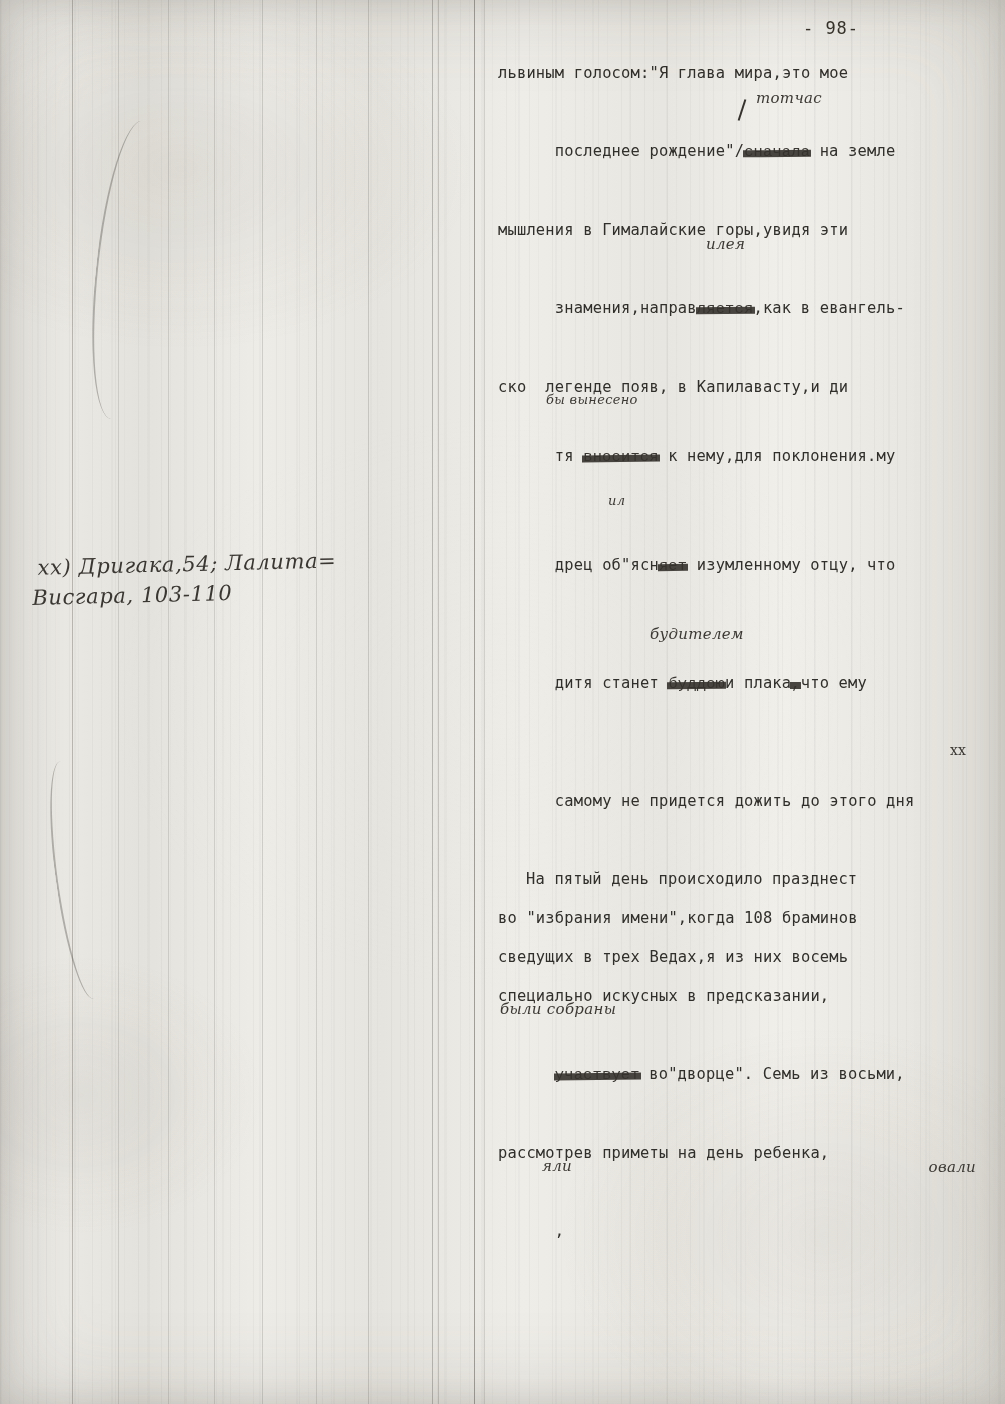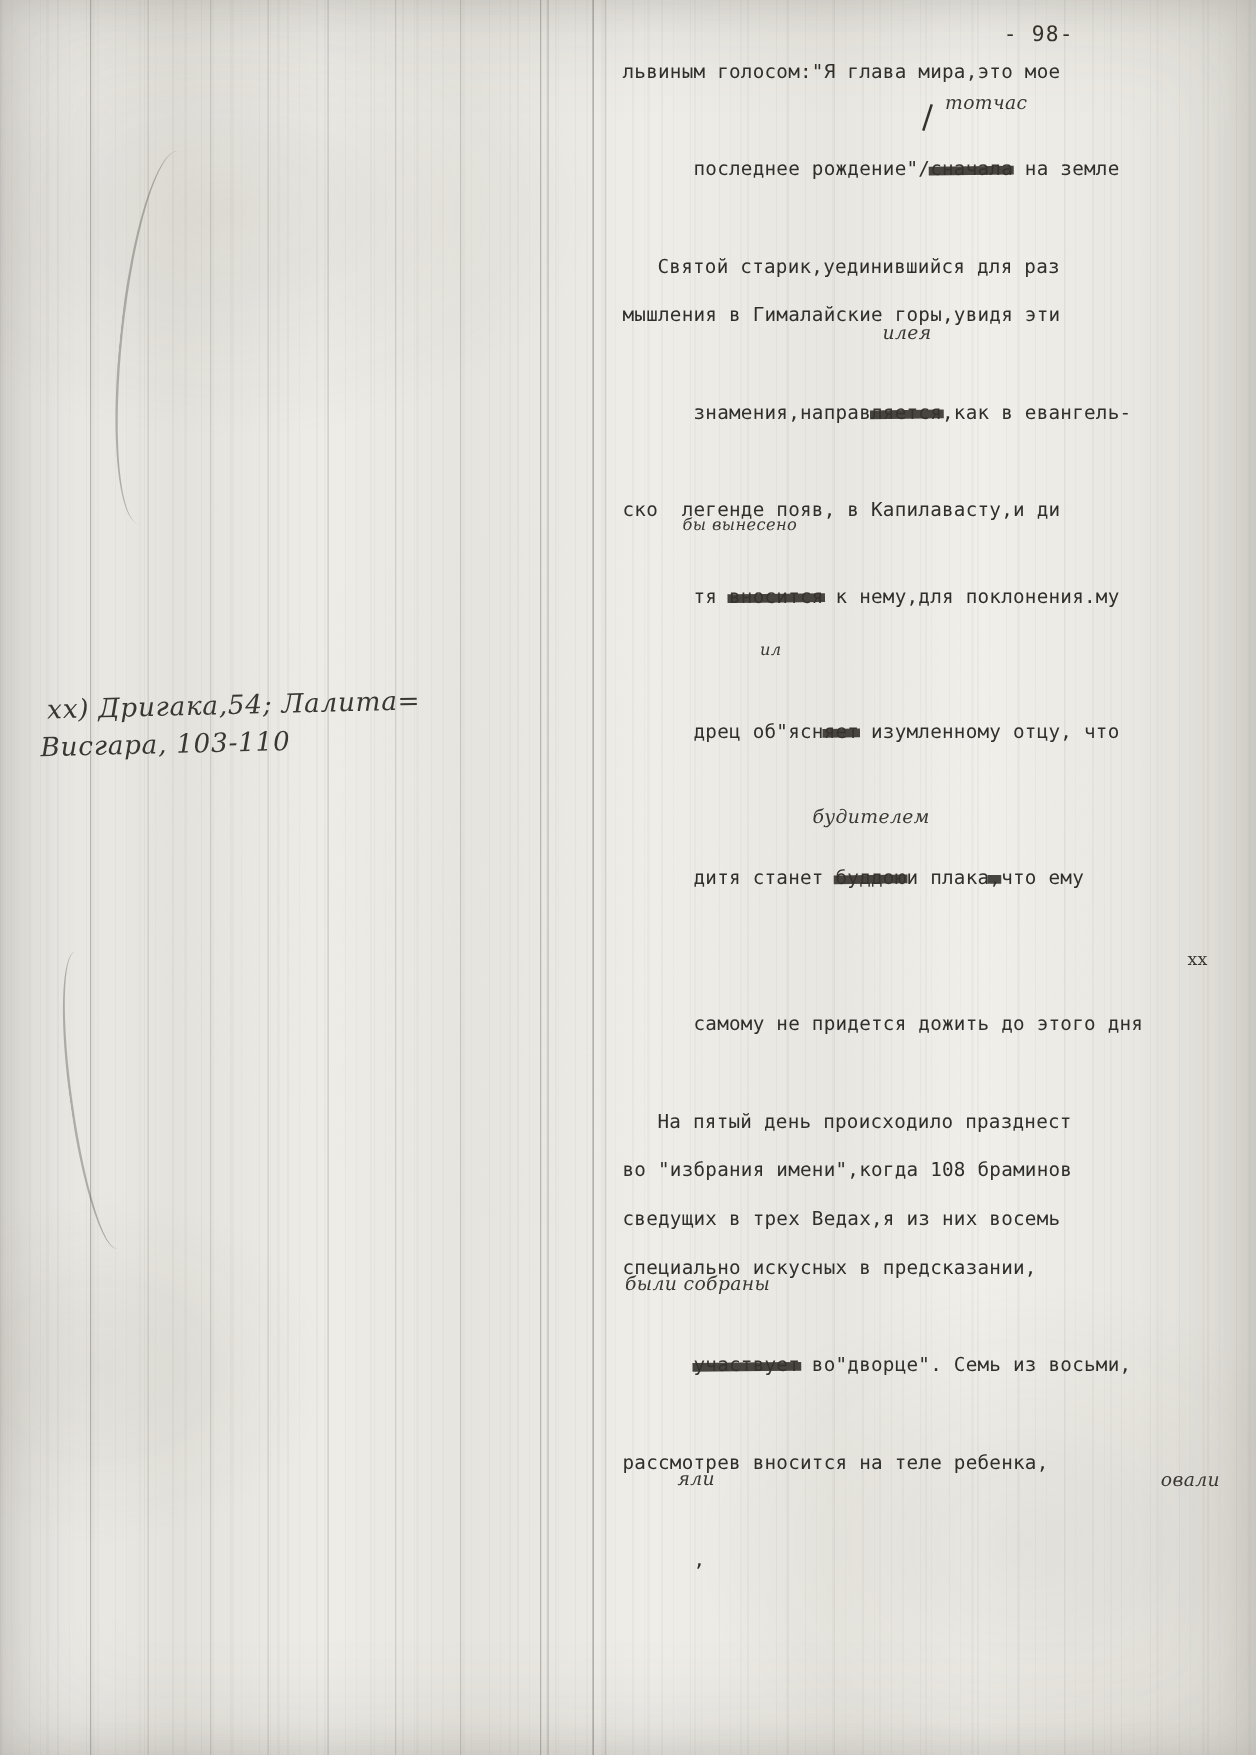--- a/index.html
+++ b/index.html
@@ -79,38 +79,39 @@
     position: absolute;
     left: 498px;
     top: 18px;
     width: 480px;
   }
   #page-number {
     text-align: center;
     font-size: 17px;
     letter-spacing: 1px;
     margin-left: 186px;
-    margin-bottom: 0;
+    margin-bottom: 16px;
     color: #333029;
   }
   .line {
     position: relative;
     font-size: 15.4px;
     line-height: 39px;
     white-space: pre;
     letter-spacing: 0.2px;
     color: #312f2b;
   }
   .line.indent { padding-left: 28px; }
   .line.tight { line-height: 33px; }
 
   
   .strike {
     position: relative;
     color: #3a3733;
+    font-family: Liberation Mono, monospace;
   }
   .strike::after {
     content: "";
     position: absolute;
     left: -1px; right: -1px;
     top: 48%;
     height: 3px;
     background: #35322e;
     transform: rotate(-0.6deg);
     opacity: .85;
@@ -190,21 +191,20 @@
     <div id="page-number">- 98-</div>
 
     <div class="line"><span>львиным голосом:"Я глава мира,это мое</span></div>
 
     <div class="line">
       <span>последнее рождение"/</span><span class="slash" style="left:243px; top:6px;"></span><span class="hw" style="left:258px; top:-2px;">тотчас</span><span class="strike heavy">сначала</span> <span>на земле</span>
     </div>
 
 
 
-    <div class="line indent"><span>Святой старик,уединившийся для раз</span></div>
     <div class="line"><span>мышления в Гималайские горы,увидя эти</span></div>
 
     <div class="line">
       <span>знамения,направ</span><span class="hw" style="left:176px; top:-13px;margin-left:32px;">илея</span><span class="strike heavy">ляется</span><span>,как в евангель-</span>
     </div>
 
     <div class="line"><span>ско  легенде появ, в Капилавасту,и ди</span></div>
 
     <div class="line tight">
       <span>тя </span><span class="hw sm" style="left:48px; top:-14px;">бы вынесено</span><span class="strike heavy">вносится</span><span> к нему,для поклонения.му</span>
@@ -224,21 +224,21 @@
 
     <div class="line indent"><span>На пятый день происходило празднест</span></div>
     <div class="line"><span>во "избрания имени",когда 108 браминов</span></div>
     <div class="line"><span>сведущих в трех Ведах,я из них восемь</span></div>
     <div class="line"><span>специально искусных в предсказании,</span></div>
 
     <div class="line">
       <span class="hw" style="left:2px; top:-14px;">были собраны</span><span class="strike heavy">участвует</span><span> во"дворце". Семь из восьми,</span>
     </div>
 
-    <div class="line"><span>рассмотрев вносится на теле ребенка,</span></div>
+    <div class="line"><span>рассмотрев приметы на день ребенка,</span></div>
 
     <div class="line">
       <span class="hw" style="left:44px; top:-14px;">яли</span><span class="hw" style="right:2px; top:-13px;">овали</span>,
     </div>
 
   </div>
 
   <div id="grain"></div>
   <div id="vignette"></div>
 </div>

